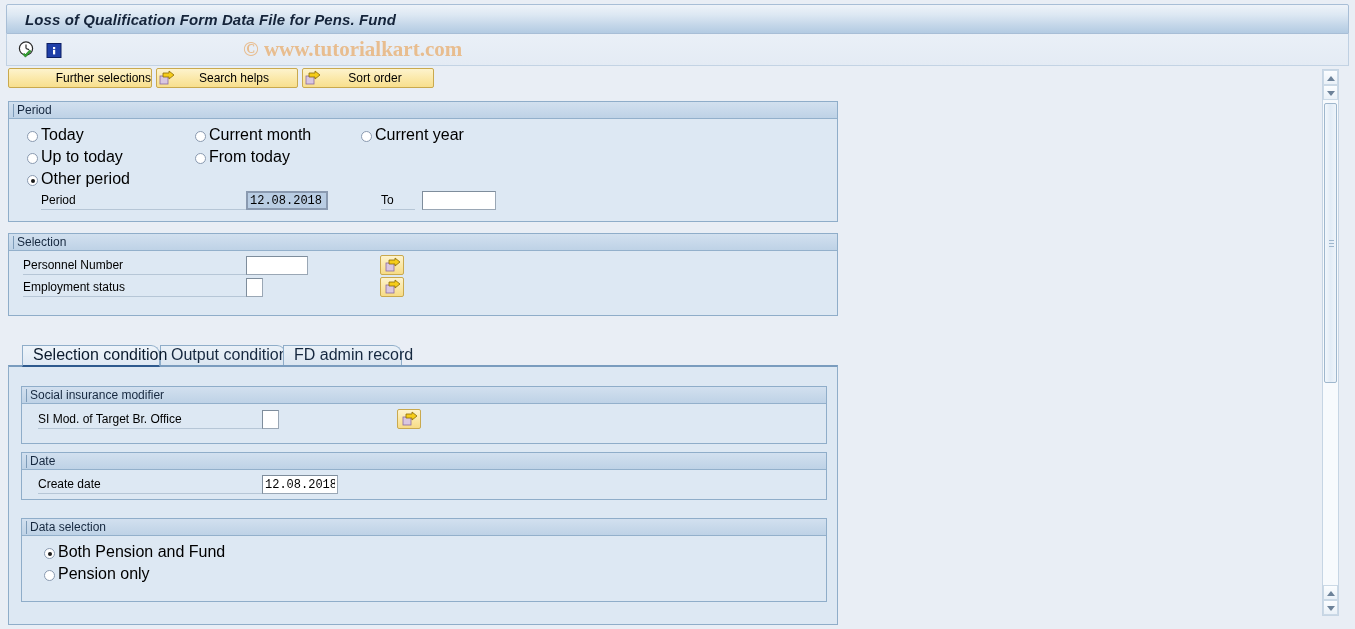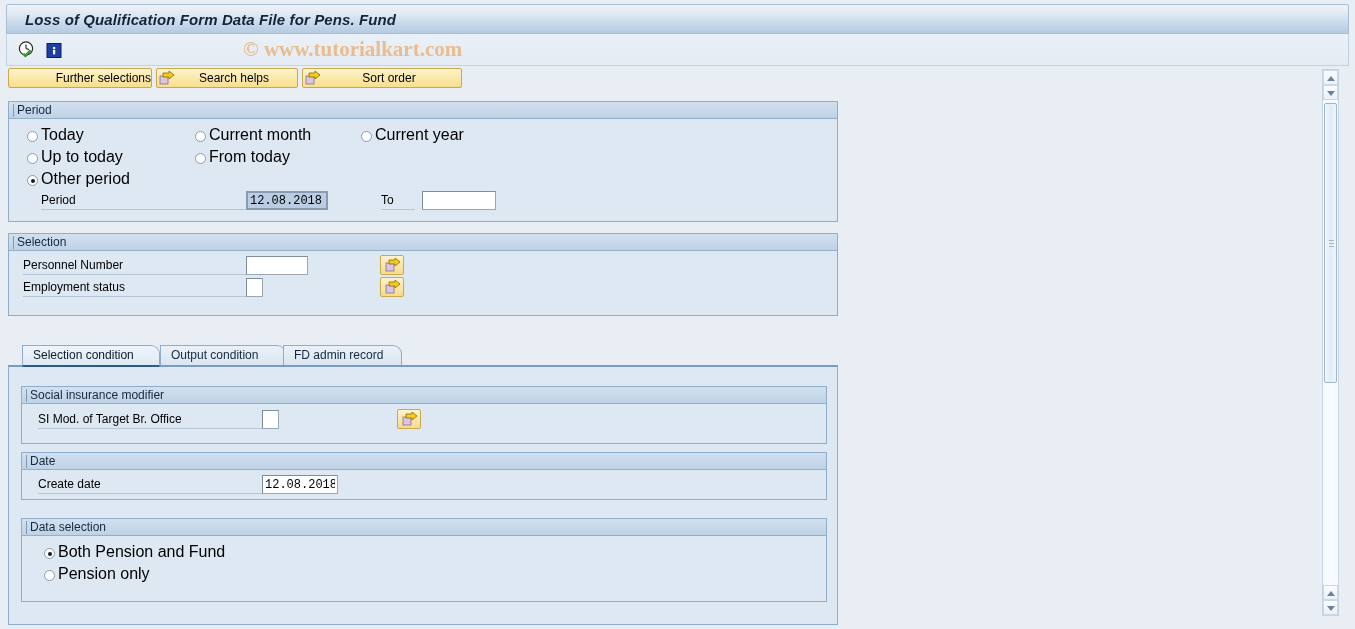--- a/index.html
+++ b/index.html
@@ -212,21 +212,21 @@
   
   .tabstrip {
     position: absolute;
   }
   .tab {
     position: absolute;
     top: 0;
     height: 20px;
     box-sizing: border-box;
     cursor: pointer;
-    font-size: 12px;
+    font-size: 16px;
     line-height: 18px;
     white-space: nowrap;
     background: linear-gradient(to bottom, #eaf1f8 0%, #dbe6f1 100%);
     border: 1px solid #8fadc9;
     border-bottom: none;
     border-radius: 0 9px 0 0;
     padding-left: 10px; padding-right: 10px;
     color: #16283f;
   }
   .tab.active {
@@ -328,21 +328,21 @@
     <div class="sapbtn withicon" style="left:156px; width:142px;">
       <span class="btn-arrow">
         <svg width="16" height="16" viewBox="0 0 16 16">
           <rect x="1" y="6" width="8" height="8" fill="#d9c7e0" stroke="#8a6aa0" stroke-width="0.8"></rect>
           <path d="M4 3 L10 3 L10 1 L15 5 L10 9 L10 7 L4 7 Z" fill="#f5cc19" stroke="#8a6a07" stroke-width="0.8"></path>
         </svg>
       </span>
       <span class="blabel">Search helps</span>
     </div>
 
-    <div class="sapbtn withicon" style="left:302px; width:160px;text-align:center;">
+    <div class="sapbtn withicon" style="left:302px; width:132px;text-align:center;">
       <span class="btn-arrow">
         <svg width="16" height="16" viewBox="0 0 16 16">
           <rect x="1" y="6" width="8" height="8" fill="#d9c7e0" stroke="#8a6aa0" stroke-width="0.8"></rect>
           <path d="M4 3 L10 3 L10 1 L15 5 L10 9 L10 7 L4 7 Z" fill="#f5cc19" stroke="#8a6a07" stroke-width="0.8"></path>
         </svg>
       </span>
       <span class="blabel">Sort order</span>
     </div>
   </div>
 

